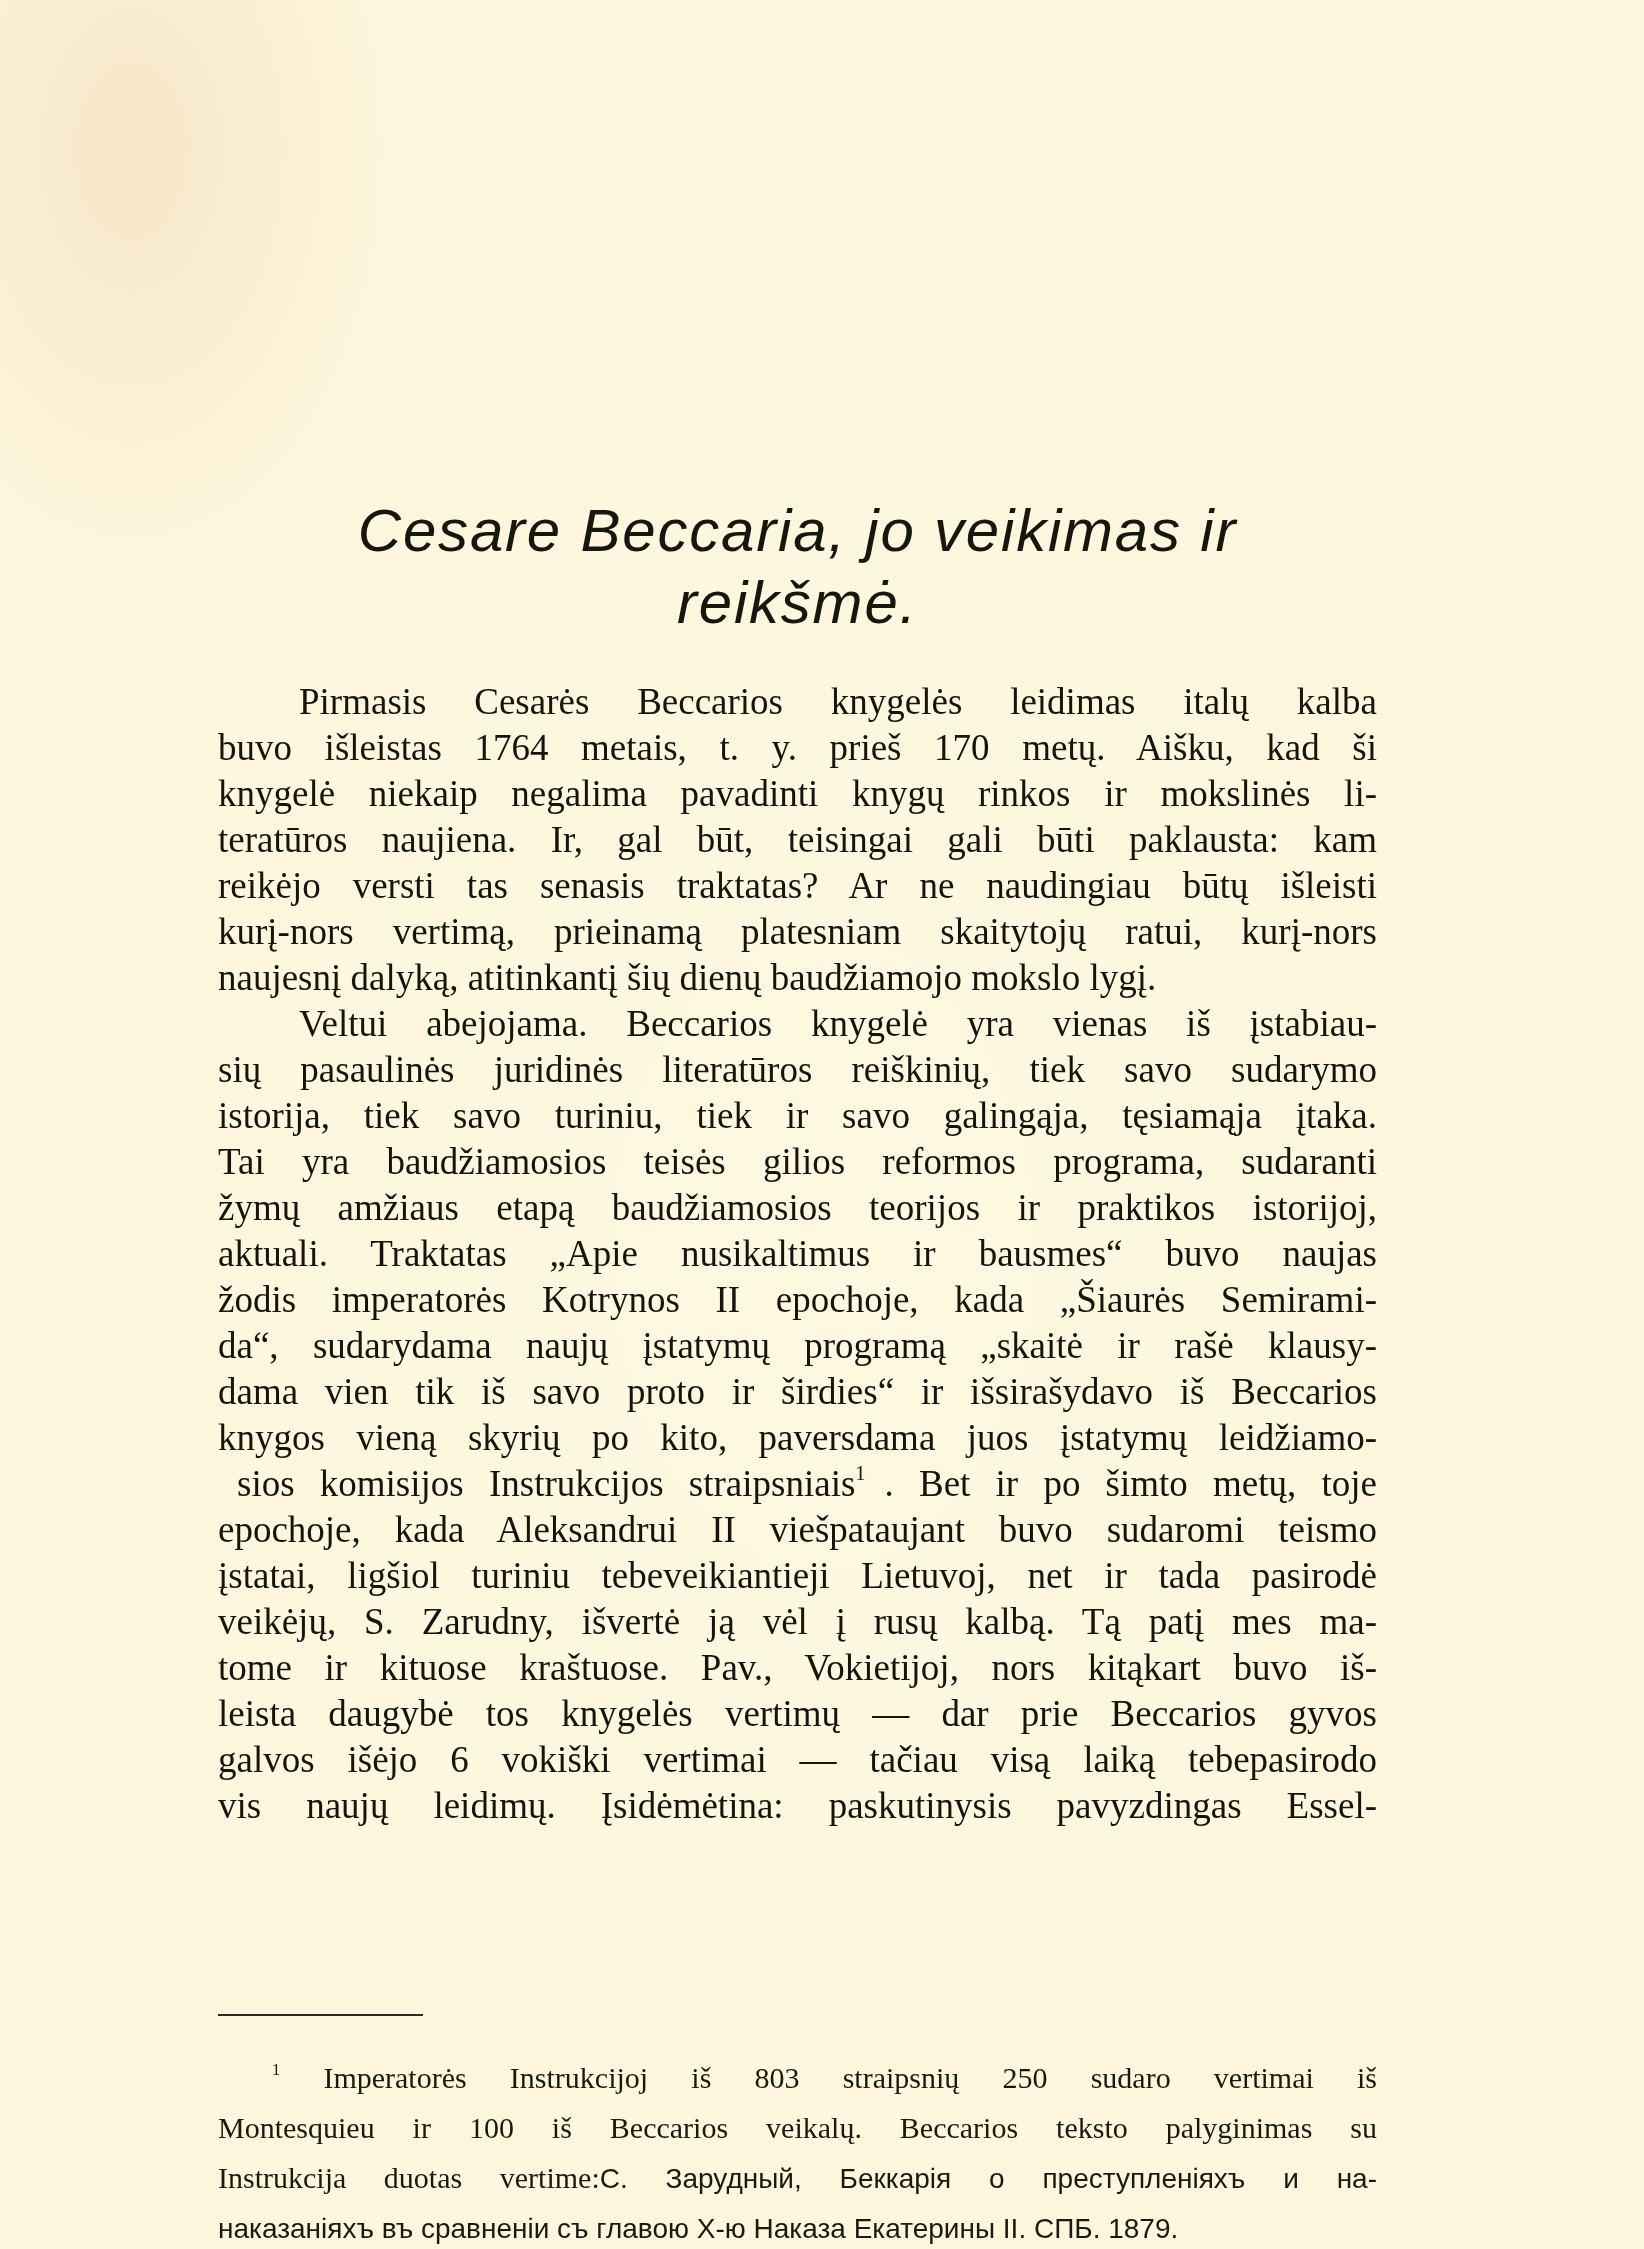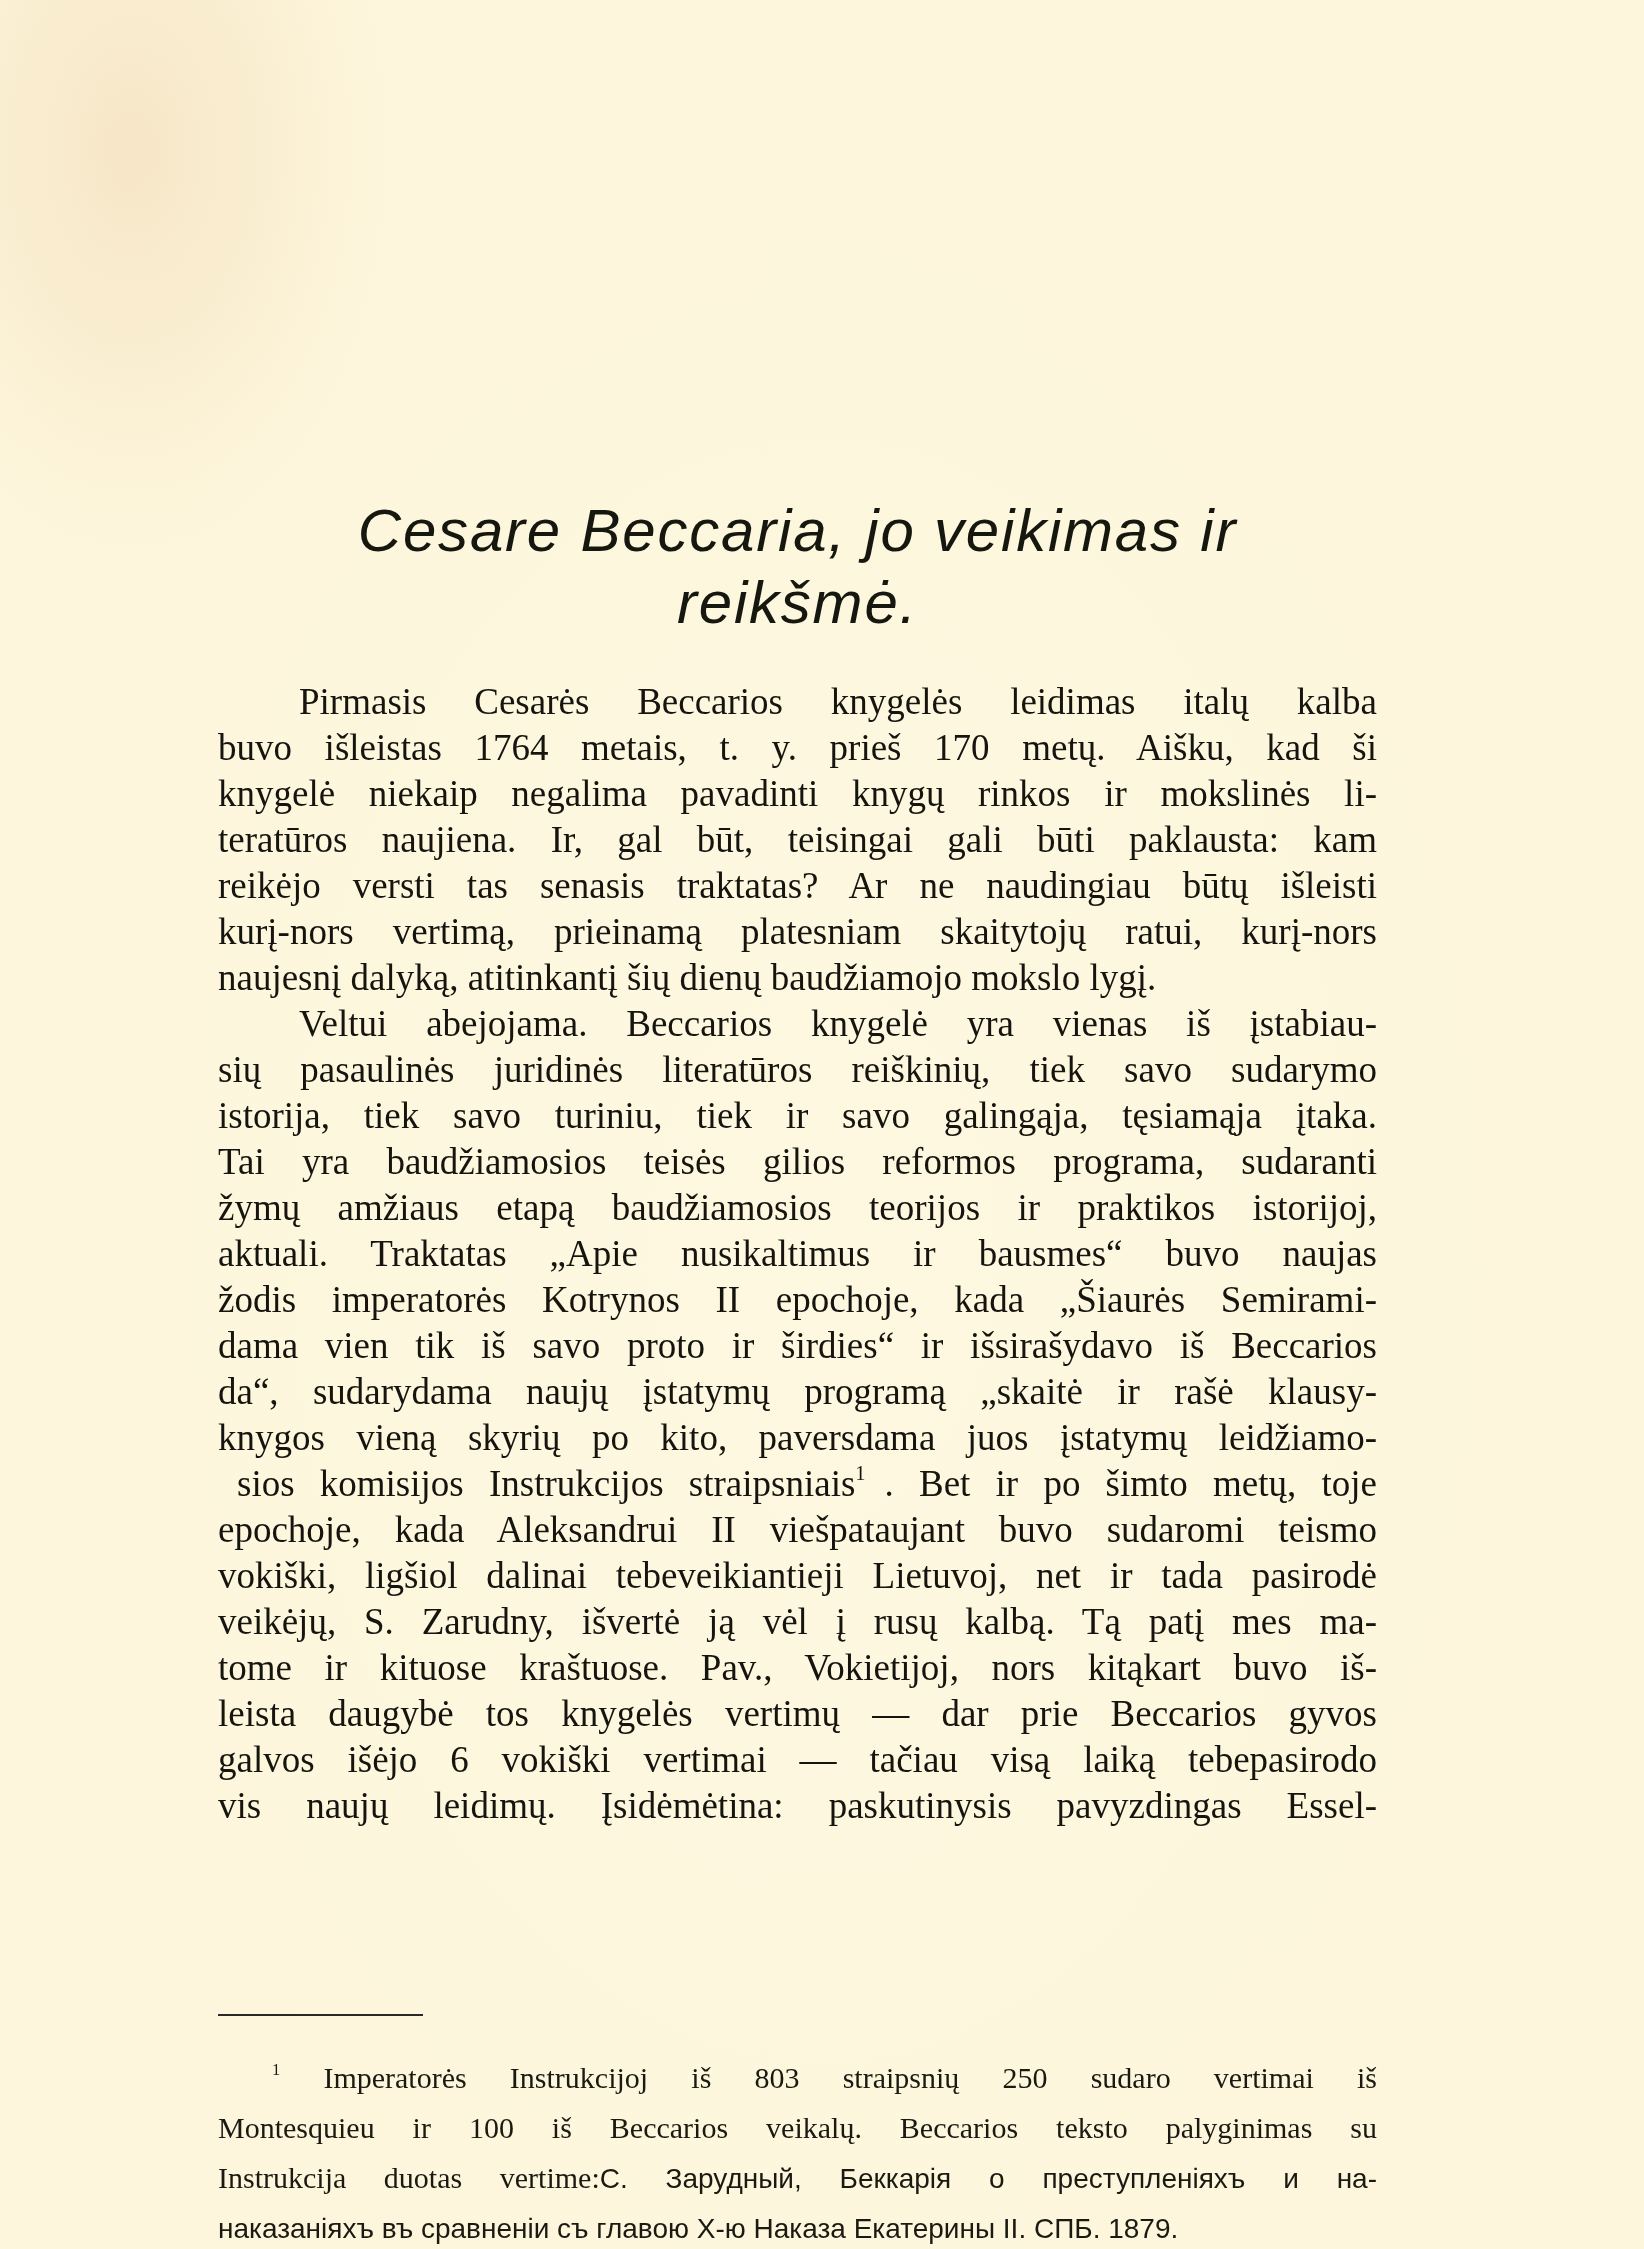--- a/index.html
+++ b/index.html
@@ -127,26 +127,26 @@
     <span class="ln">reikėjo versti tas senasis traktatas?  Ar ne naudingiau būtų išleisti</span>
     <span class="ln">kurį-nors vertimą, prieinamą platesniam skaitytojų ratui, kurį-nors</span>
     <span class="ln last">naujesnį dalyką, atitinkantį šių dienų baudžiamojo mokslo lygį.</span>
     <span class="ln indent">Veltui abejojama.  Beccarios knygelė yra vienas iš įstabiau-</span>
     <span class="ln">sių pasaulinės juridinės literatūros reiškinių, tiek savo sudarymo</span>
     <span class="ln">istorija, tiek savo turiniu, tiek ir savo galingąja, tęsiamąja įtaka.</span>
     <span class="ln">Tai yra baudžiamosios teisės gilios reformos programa, sudaranti</span>
     <span class="ln">žymų amžiaus etapą baudžiamosios teorijos ir praktikos istorijoj,</span>
     <span class="ln">aktuali.  Traktatas „Apie nusikaltimus ir bausmes“ buvo naujas</span>
     <span class="ln">žodis imperatorės Kotrynos II epochoje, kada „Šiaurės Semirami-</span>
+    <span class="ln">da“, sudarydama naujų įstatymų programą „skaitė ir rašė klausy-</span>
     <span class="ln">dama vien tik iš savo proto ir širdies“ ir išsirašydavo iš Beccarios</span>
-    <span class="ln">da“, sudarydama naujų įstatymų programą „skaitė ir rašė klausy-</span>
     <span class="ln">knygos vieną skyrių po kito, paversdama juos įstatymų leidžiamo-</span>
     <span class="ln"><span>sios komisijos Instrukcijos straipsniais</span><sup>1</sup><span>. Bet ir po šimto metų, toje</span></span>
     <span class="ln">epochoje, kada Aleksandrui II viešpataujant buvo sudaromi teismo</span>
-    <span class="ln">vokiški,  ligšiol dalinai tebeveikiantieji  Lietuvoj,  net ir tada pasirodė</span>
+    <span class="ln">įstatai,  ligšiol turiniu tebeveikiantieji  Lietuvoj,  net ir tada pasirodė</span>
     <span class="ln">veikėjų, S. Zarudny, išvertė ją vėl į rusų kalbą. Tą patį mes ma-</span>
     <span class="ln">tome ir kituose kraštuose. Pav., Vokietijoj, nors kitąkart buvo iš-</span>
     <span class="ln">leista daugybė tos knygelės vertimų — dar prie Beccarios gyvos</span>
     <span class="ln">galvos išėjo 6 vokiški vertimai — tačiau visą laiką tebepasirodo</span>
     <span class="ln">vis naujų leidimų.  Įsidėmėtina: paskutinysis pavyzdingas Essel-</span>
   </div>
 
   <div class="sep"></div>
 
   <div class="footnote">

